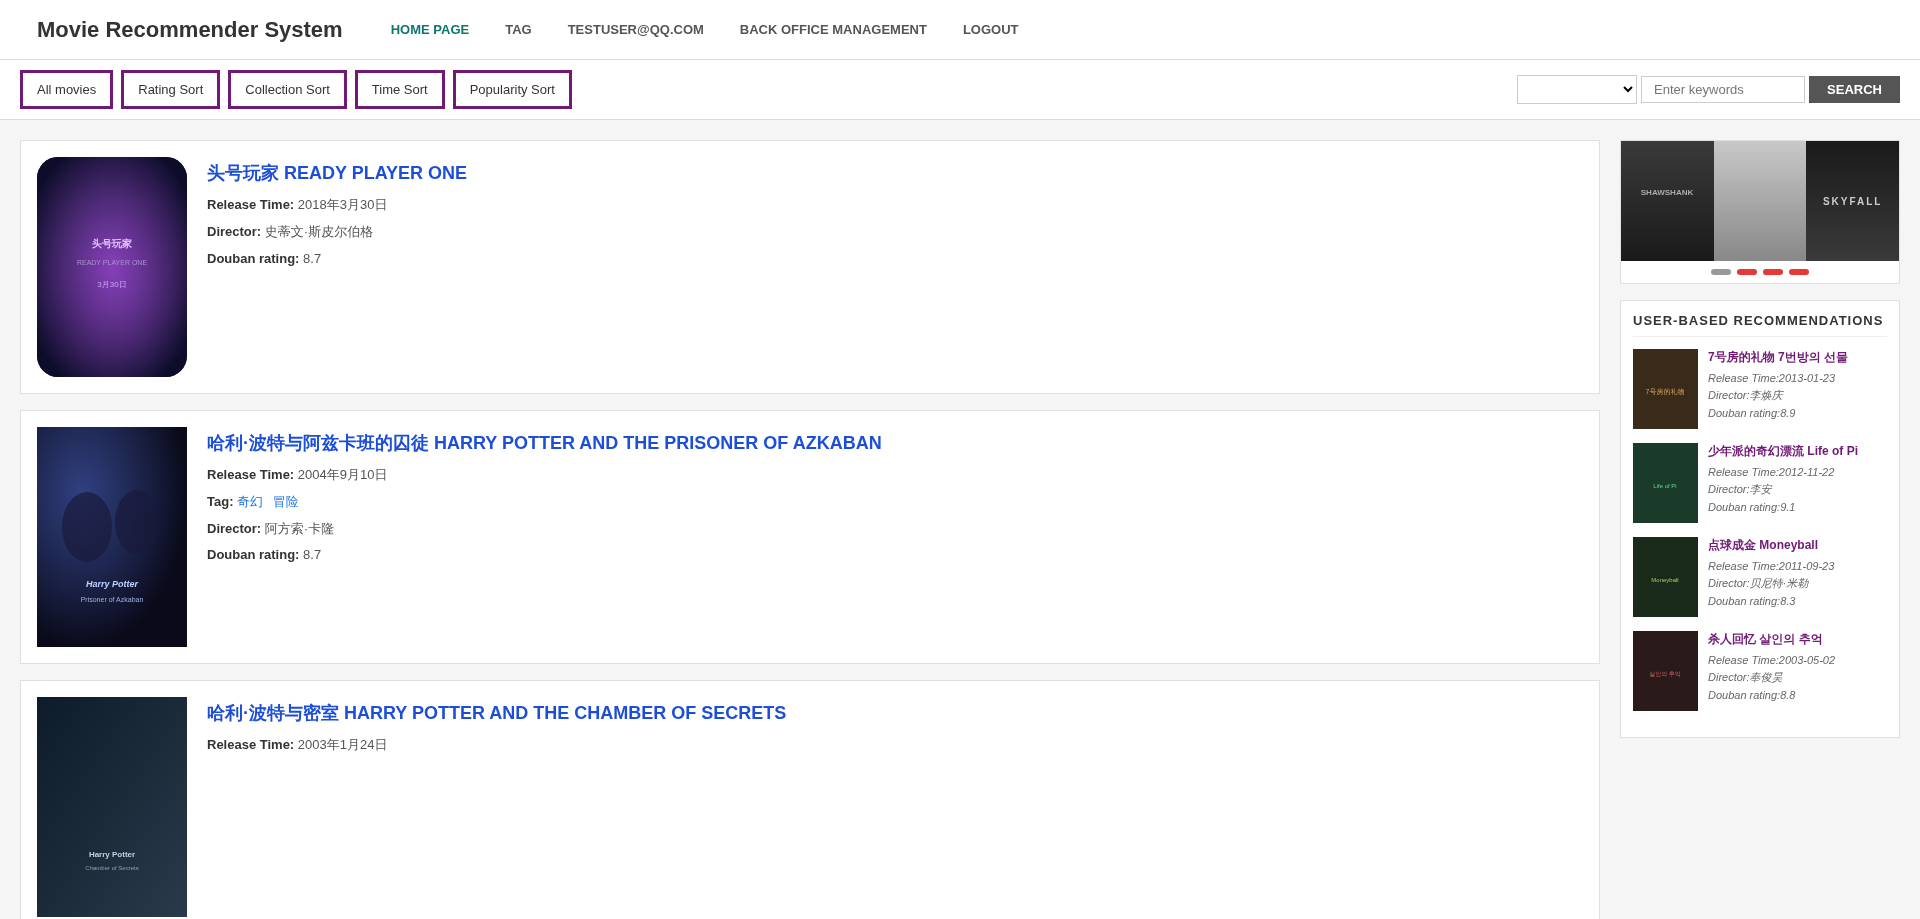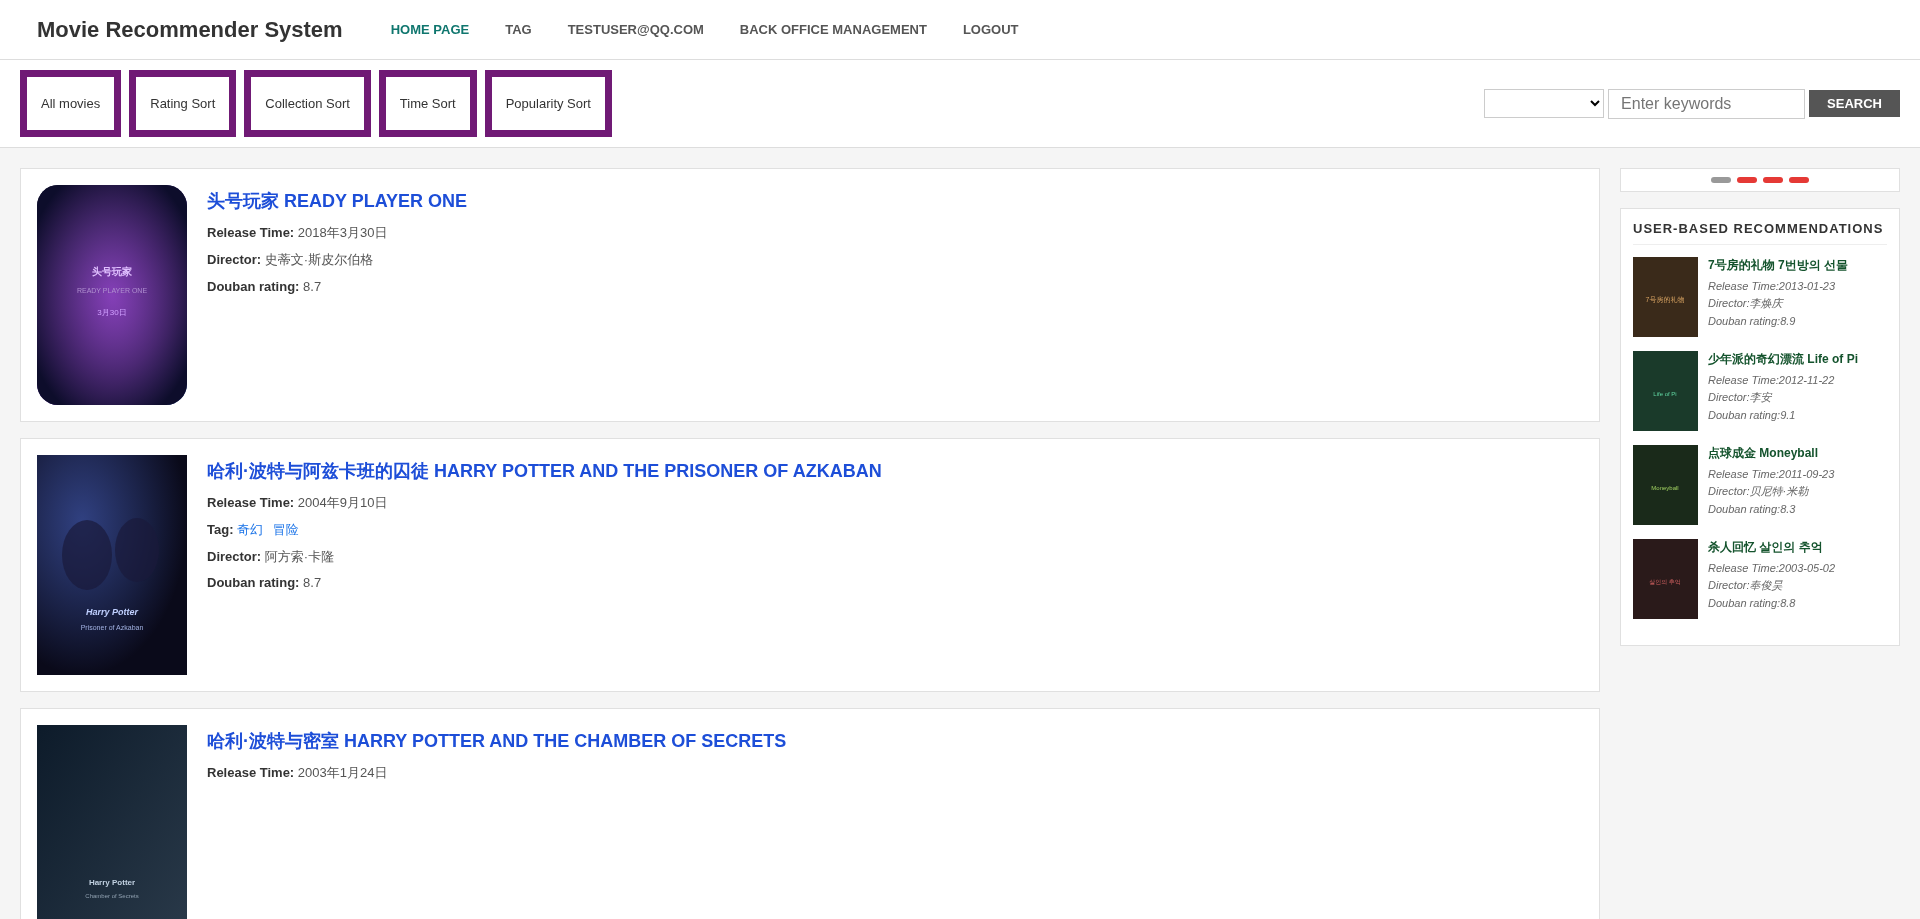--- a/index.html
+++ b/index.html
@@ -44,23 +44,23 @@
     
     .filter-bar {
       background: #fff;
       border-bottom: 1px solid #ddd;
       padding: 10px 20px;
       display: flex;
       align-items: center;
       gap: 8px;
     }
     .filter-btn {
-      border: 7px solid #701a75;
-      background: #fff;
-      padding: 19px 14px;
+      border: 3px solid #701a75;
+      background: #fff;
+      padding: 9px 14px;
       cursor: pointer;
       font-size: 13px;
       color: #333;
     }
     .search-area {
       display: flex;
       align-items: center;
       gap: 4px;
       margin-left: auto;
     }
@@ -68,22 +68,22 @@
       border: 1px solid #ccc;
       padding: 5px 10px;
       font-size: 13px;
       background: #fff;
       min-width: 120px;
       cursor: pointer;
     }
     .search-input {
       border: 1px solid #ccc;
       padding: 5px 12px;
-      font-size: 16px;
-      width: 197px;
+      font-size: 13px;
+      width: 164px;
     }
     .search-btn {
       background: #555;
       color: #fff;
       border: none;
       padding: 6px 18px;
       font-size: 13px;
       cursor: pointer;
       font-weight: bold;
     }
@@ -220,21 +220,21 @@
     .rec-poster-3 {
       background: linear-gradient(135deg, #1a2a1a, #2a4a2a, #1a3a1a);
     }
     .rec-poster-4 {
       background: linear-gradient(135deg, #2a1a1a, #4a2a2a, #3a1a1a);
     }
     .rec-info { flex: 1; }
     .rec-movie-title {
       font-size: 12px;
       font-weight: bold;
-      color: #14532d;
+      color: #701a75;
       margin-bottom: 4px;
       line-height: 1.4;
     }
     .rec-meta {
       font-size: 11px;
       color: #666;
       line-height: 1.6;
       font-style: italic;
     }
 
@@ -368,20 +368,31 @@
           <span>2003年1月24日</span>
         </div>
       </div>
     </div>
 
   </div>
 
   <div class="sidebar">
 
     <div class="carousel">
+      <div class="carousel-images">
+        <div style="flex:1; height:120px; background:linear-gradient(180deg,#3a3a3a,#1a1a1a); display:flex; align-items:flex-end; justify-content:center; padding-bottom:6px;">
+          <svg width="80" height="100" viewBox="0 0 80 100" style="position:absolute;margin-bottom:10px">
+            <text x="40" y="50" text-anchor="middle" fill="#aaa" font-size="8" font-weight="bold">SHAWSHANK</text>
+          </svg>
+        </div>
+        <div style="flex:1; height:120px; background:linear-gradient(180deg,#c8c8c8,#888);"></div>
+        <div style="flex:1; height:120px; background:linear-gradient(180deg,#1a1a1a,#3a3a3a); display:flex; align-items:center; justify-content:center;">
+          <span style="color:#ccc; font-size:10px; font-weight:bold; letter-spacing:2px;">SKYFALL</span>
+        </div>
+      </div>
       <div class="carousel-dots">
         <div class="dot gray"></div>
         <div class="dot red"></div>
         <div class="dot red"></div>
         <div class="dot red"></div>
       </div>
     </div>
 
     <div class="recommendations">
       <div class="rec-title">USER-BASED RECOMMENDATIONS</div>

